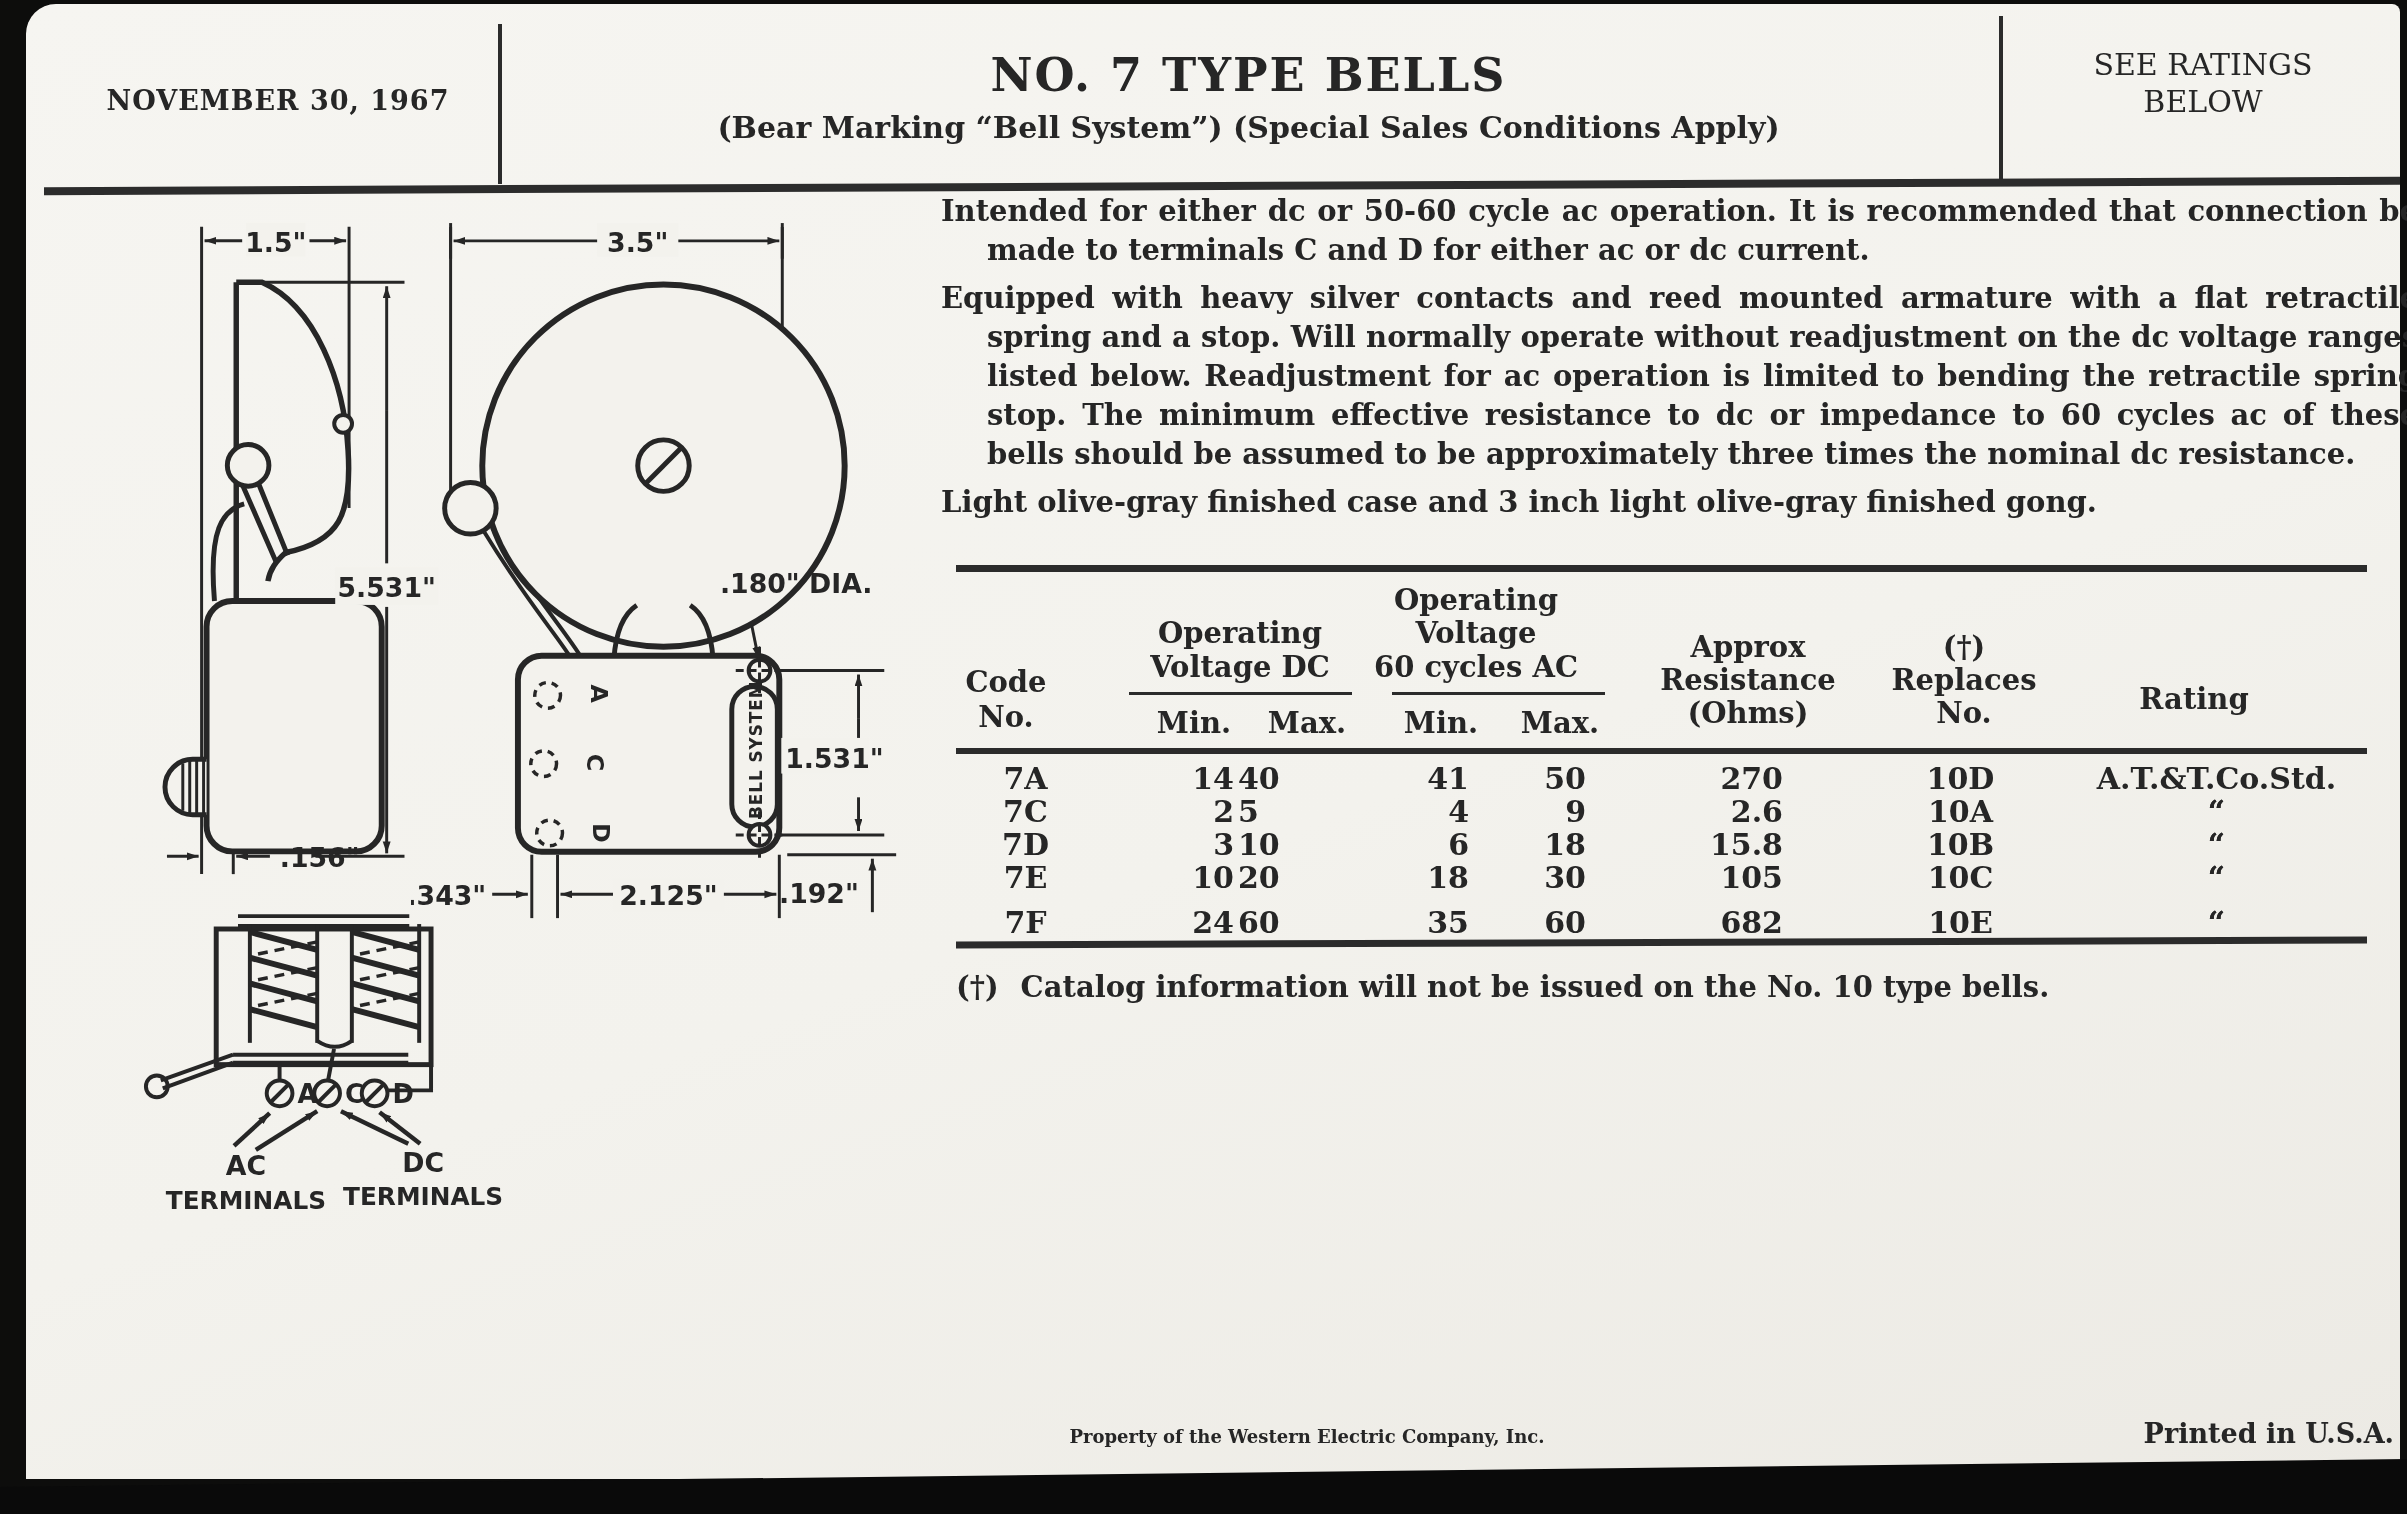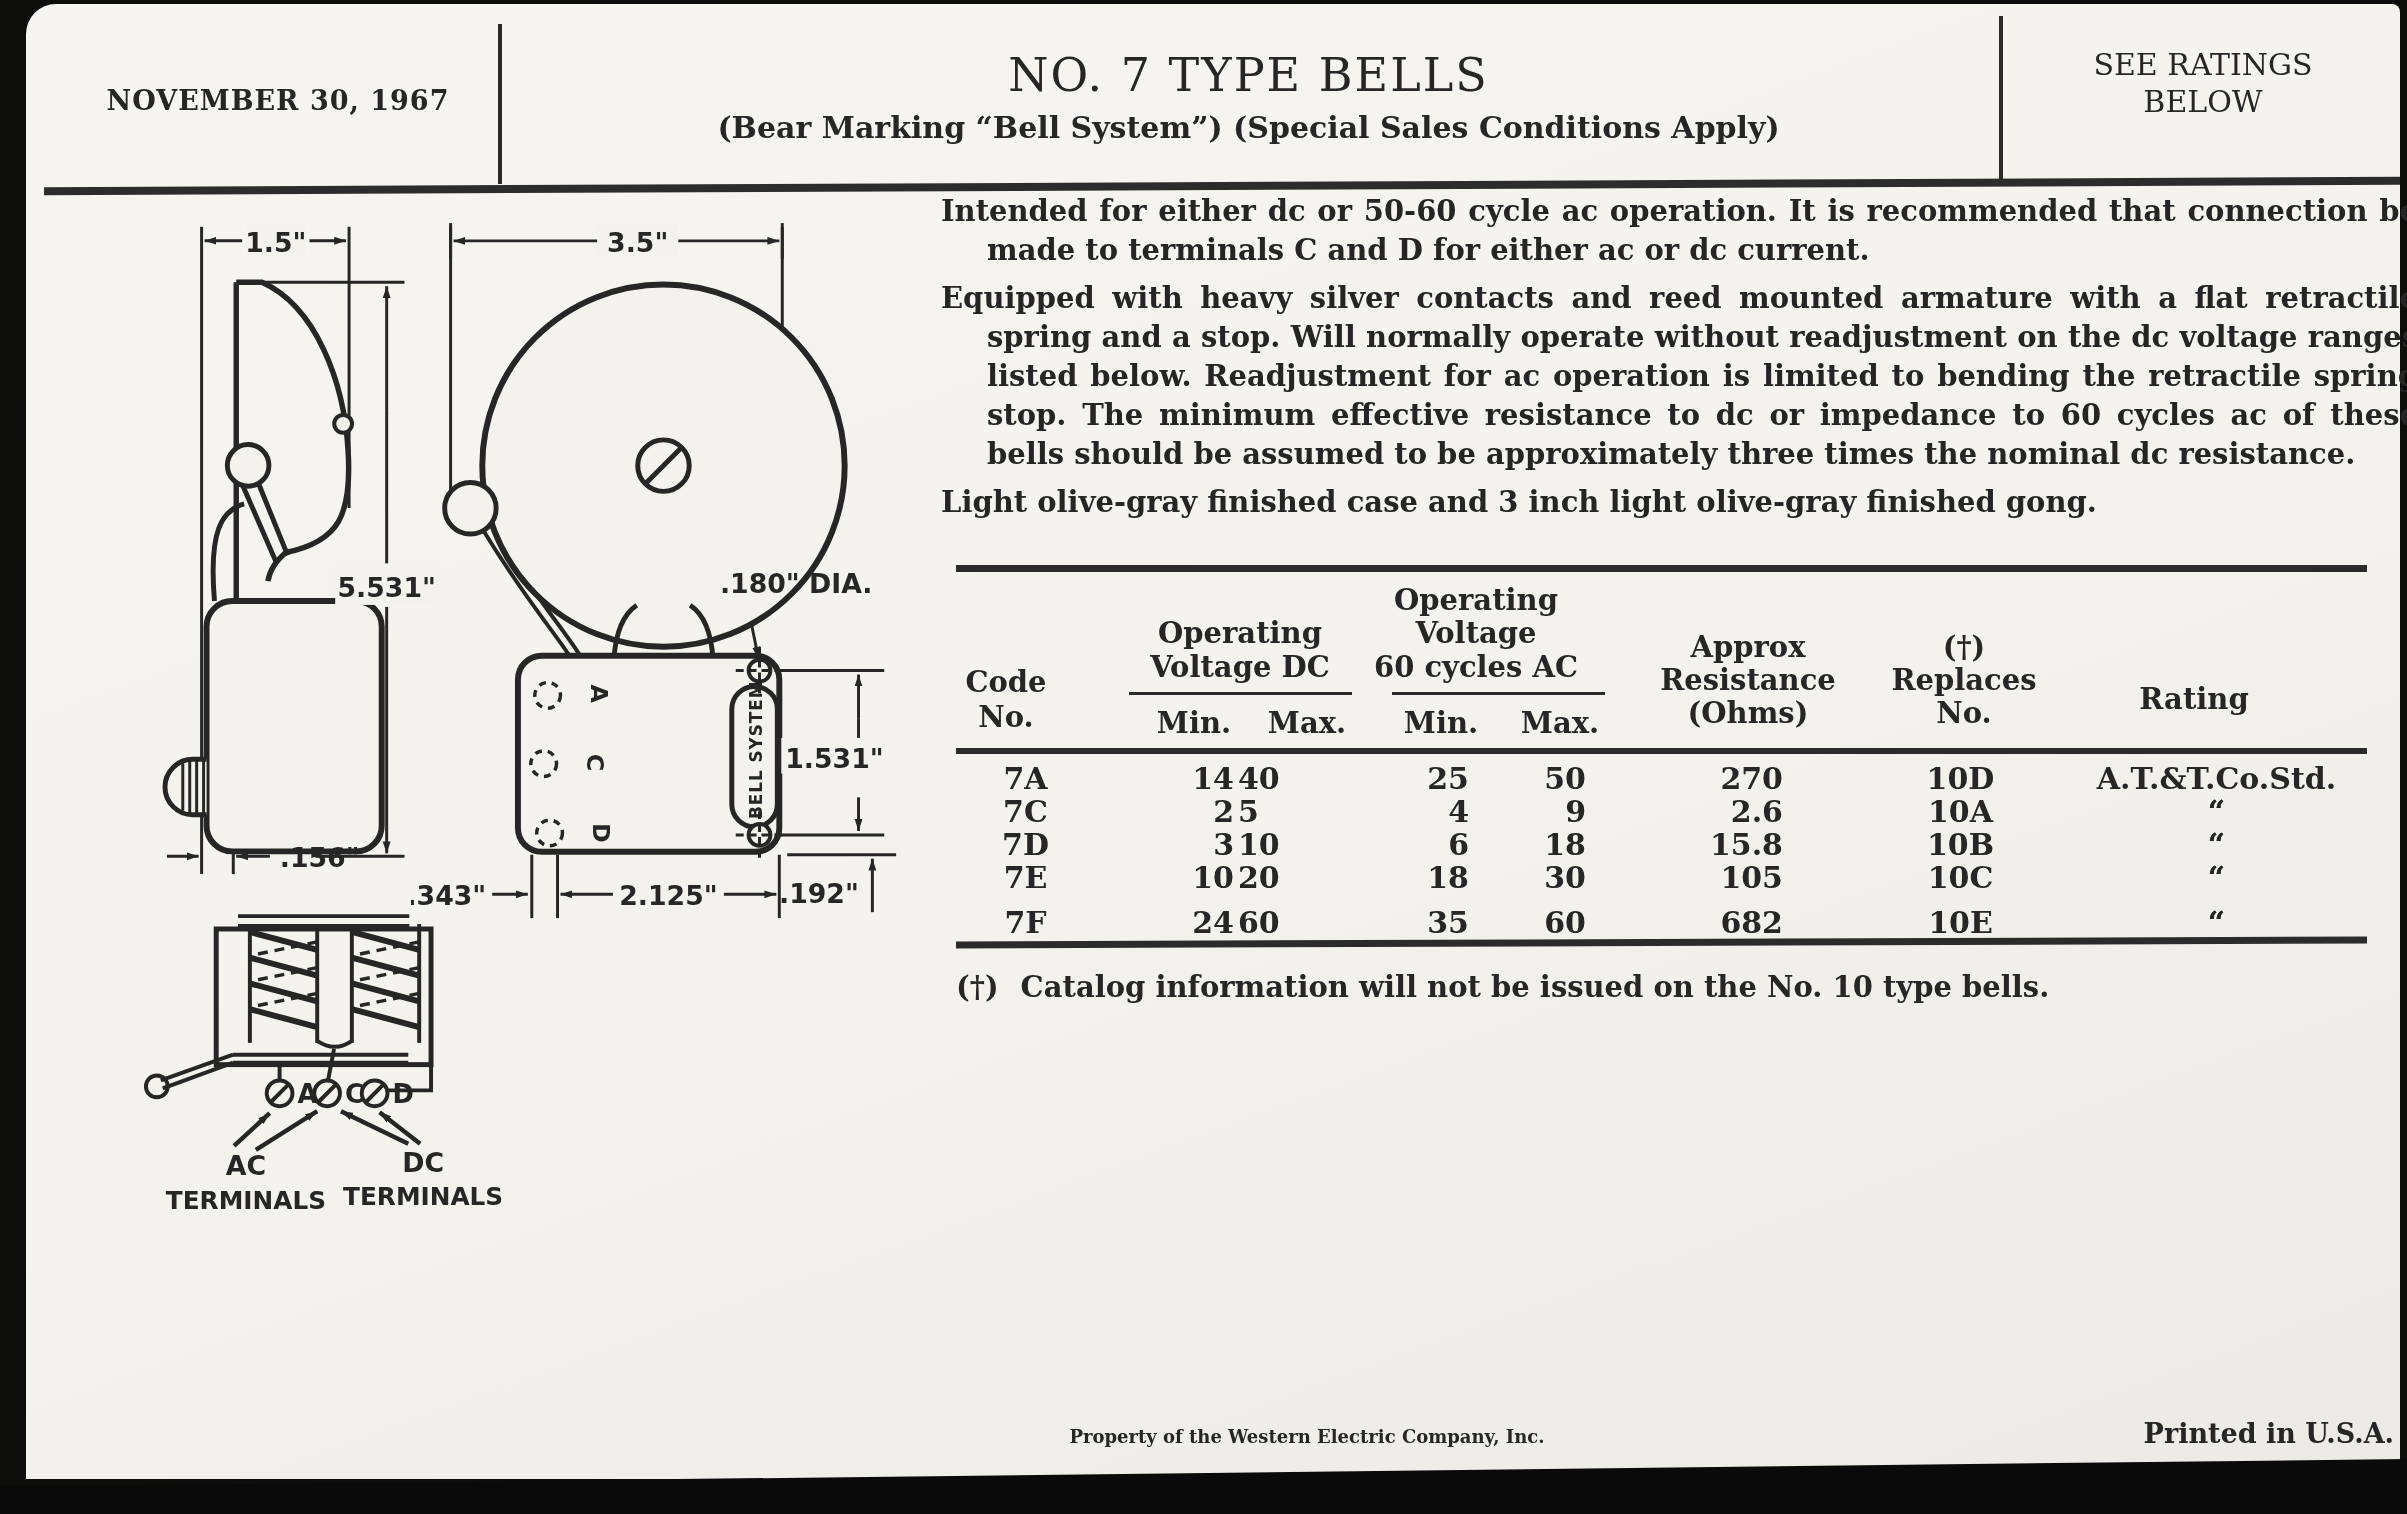--- a/index.html
+++ b/index.html
@@ -11,21 +11,21 @@
           border-radius:30px 8px 0 0; }
   .bottom-band { position:absolute; left:0; top:1453px; width:2408px; height:61px; background:#0a0a0a;
           clip-path:polygon(0 34px, 100% 6px, 100% 100%, 0 100%); }
 
   
   .date { position:absolute; left:34px; top:81px; width:436px; text-align:center;
           font-size:27px; font-weight:bold; letter-spacing:1px; }
   .vdiv1 { position:absolute; left:472px; top:20px; width:4px; height:160px; background:#2b2b2b; }
   .vdiv2 { position:absolute; left:1973px; top:12px; width:4px; height:166px; background:#2b2b2b; }
   .title-wrap { position:absolute; left:479px; top:44px; width:1487px; text-align:center; }
-  .title { font-size:46px; font-weight:normal; letter-spacing:2px; }
+  .title { font-size:46px; font-weight:bold; letter-spacing:2px; }
   .subtitle { font-size:30px; font-weight:bold; margin-top:8px; }
   .ratings-note { position:absolute; left:1977px; top:42px; width:400px; text-align:center;
           font-size:30px; font-weight:normal; line-height:37px; }
   .hr-top { position:absolute; left:18px; top:178px; width:2356px; height:8px; background:#2c2c2c;
           transform:rotate(-0.25deg); }
 
   
   .copy { position:absolute; left:915px; top:188px; width:1477px; font-size:29px; line-height:39px;
           font-weight:bold; color:#252525; }
   .copy p { margin:0 0 9px 0; padding-left:46px; text-indent:-46px; text-align:justify; }
@@ -300,21 +300,21 @@
       <span class="th h-rep1">(†)</span>
       <span class="th h-rep2">Replaces</span>
       <span class="th h-rep3">No.</span>
       <span class="th h-rating">Rating</span>
       <div class="rule rule-mid"></div>
 
       <div class="trow r0">
         <span class="c-code">7A</span>
         <span class="c-dcmin">14</span>
         <span class="c-dcmax">40</span>
-        <span class="c-acmin">25</span>
+        <span class="c-acmin">41</span>
         <span class="c-acmax">50</span>
         <span class="c-res">270</span>
         <span class="c-rep">10D</span>
         <span class="c-rating">
             <span>A.T.&amp;T.Co.Std.</span>
           </span>
       </div>
       <div class="trow r1">
         <span class="c-code">7C</span>
         <span class="c-dcmin">2</span>

